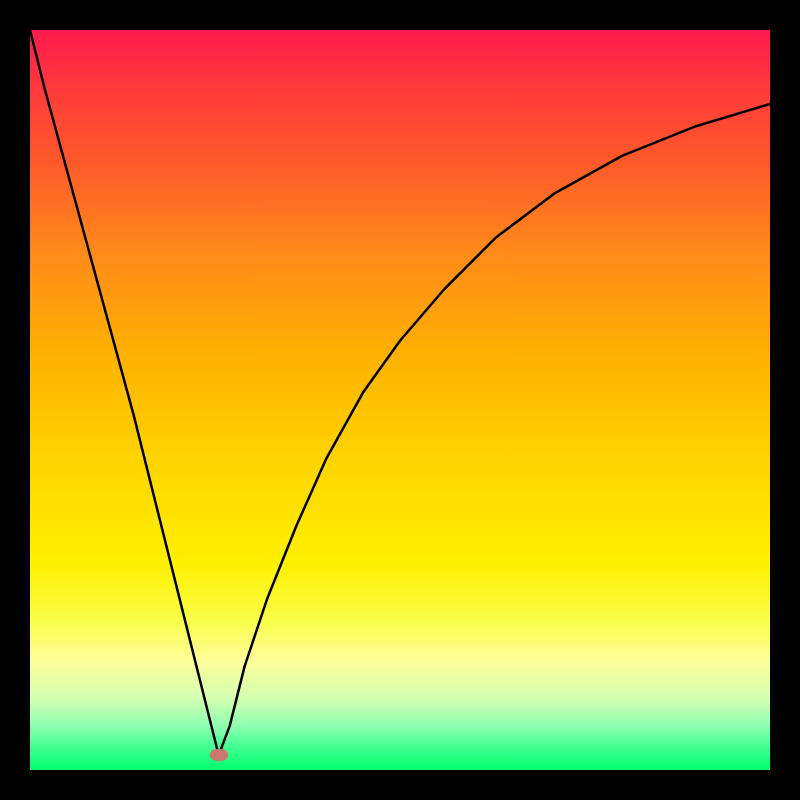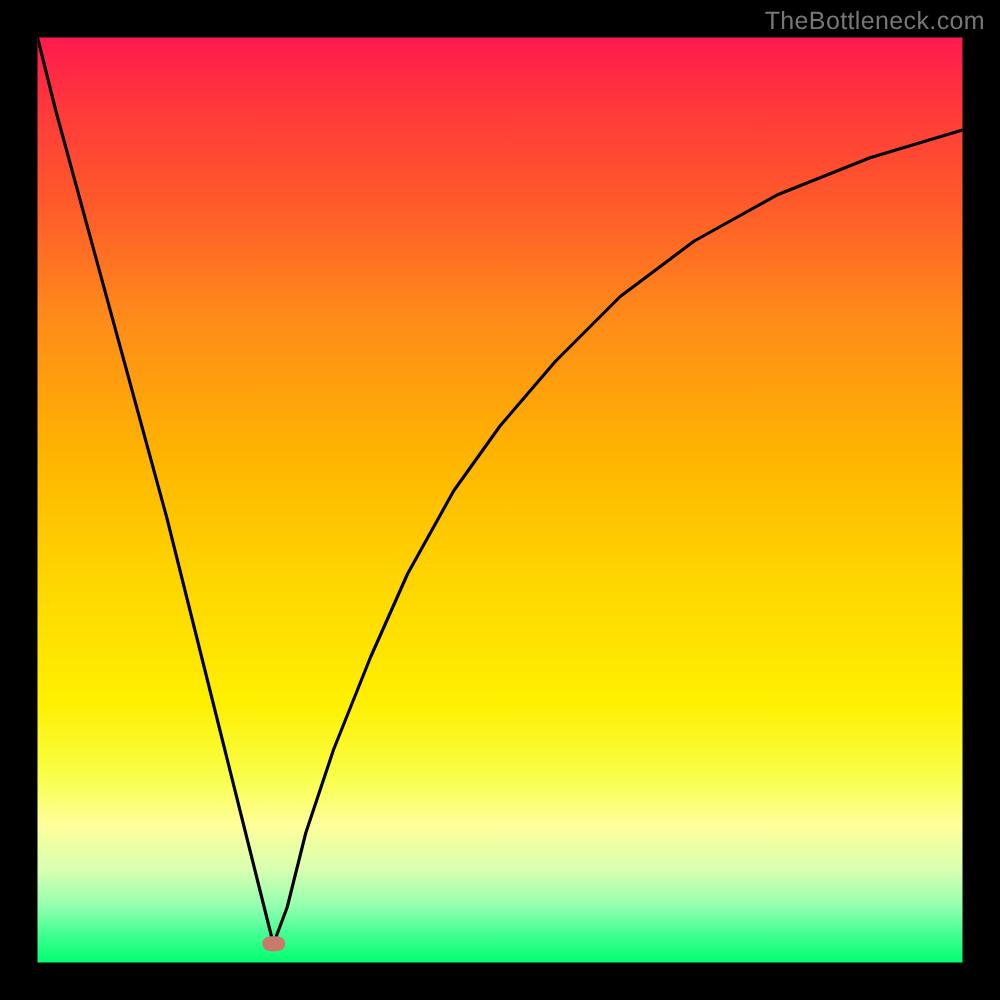--- a/index.html
+++ b/index.html
@@ -70,14 +70,13 @@
 </head>
 <body>
 
 <div class="frame">
   <div class="plot">
     <svg class="curve" viewBox="0 0 740 740" preserveAspectRatio="none">
       <path id="curve-path" fill="none" stroke="#000" stroke-width="2.5" stroke-linejoin="round" stroke-linecap="round" d="M0.00 0.00 L14.80 59.20 L37.00 140.60 L59.20 222.00 L81.40 303.40 L103.60 384.80 L125.80 473.60 L148.00 562.40 L162.80 621.60 L177.60 680.80 L188.70 725.20 L199.80 695.60 L214.60 636.40 L236.80 569.80 L266.40 495.80 L296.00 429.20 L333.00 362.60 L370.00 310.80 L414.40 259.00 L466.20 207.20 L525.40 162.80 L592.00 125.80 L666.00 96.20 L740.00 74.00"></path>
     </svg>
     <div id="marker" class="marker" style="left: 188.7px; top: 725.2px;"></div>
   </div>
-  <div class="watermark">TheBottleneck.com</div>
 </div>
 
 </body></html>

